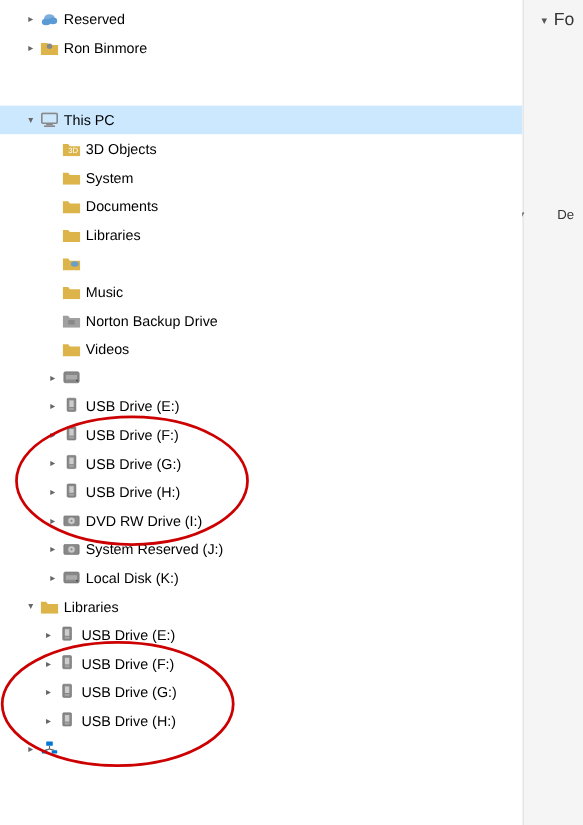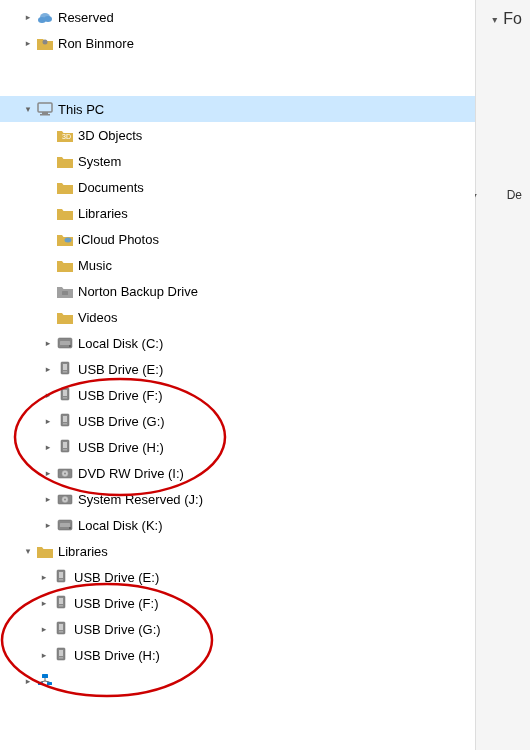--- a/index.html
+++ b/index.html
@@ -187,21 +187,20 @@
     </div>
 
     <div class="tree-item indent-3">
       <span class="expander none"></span>
       <span class="icon">
         <svg width="16" height="14" viewBox="0 0 16 14">
             <path d="M0 3h5l1.5 2H16v9H0z" fill="#dcb44a"></path>
             <ellipse cx="11" cy="8" rx="3.5" ry="2.5" fill="#5b9bd5" opacity="0.9"></ellipse>
           </svg>
       </span>
-      <span class="item-label">iCloud Photos</span>
     </div>
 
     <div class="tree-item indent-3">
       <span class="expander none"></span>
       <span class="icon">
         <svg width="16" height="14" viewBox="0 0 16 14">
             <path d="M0 3h5l1.5 2H16v9H0z" fill="#dcb44a"></path>
           </svg>
       </span>
       <span class="item-label">Music</span>
@@ -231,21 +230,20 @@
 
     <div class="tree-item indent-3">
       <span class="expander collapsed"></span>
       <span class="icon">
         <svg width="16" height="14" viewBox="0 0 16 14">
             <rect x="1" y="2" width="14" height="10" rx="1.5" fill="#888" stroke="#666" stroke-width="0.5"></rect>
             <rect x="3" y="5" width="10" height="4" rx="0.5" fill="#aaa"></rect>
             <circle cx="13" cy="10" r="1" fill="#555"></circle>
           </svg>
       </span>
-      <span class="item-label">Local Disk (C:)</span>
     </div>
 
     <div class="tree-item indent-3" id="usb-e-row">
       <span class="expander collapsed"></span>
       <span class="icon">
         <svg width="16" height="16" viewBox="0 0 16 16">
             <rect x="4" y="1" width="8" height="12" rx="1" fill="#888" stroke="#666" stroke-width="0.5"></rect>
             <rect x="6" y="3" width="4" height="6" fill="#ccc"></rect>
             <rect x="6" y="10" width="4" height="1.5" fill="#aaa"></rect>
           </svg>

